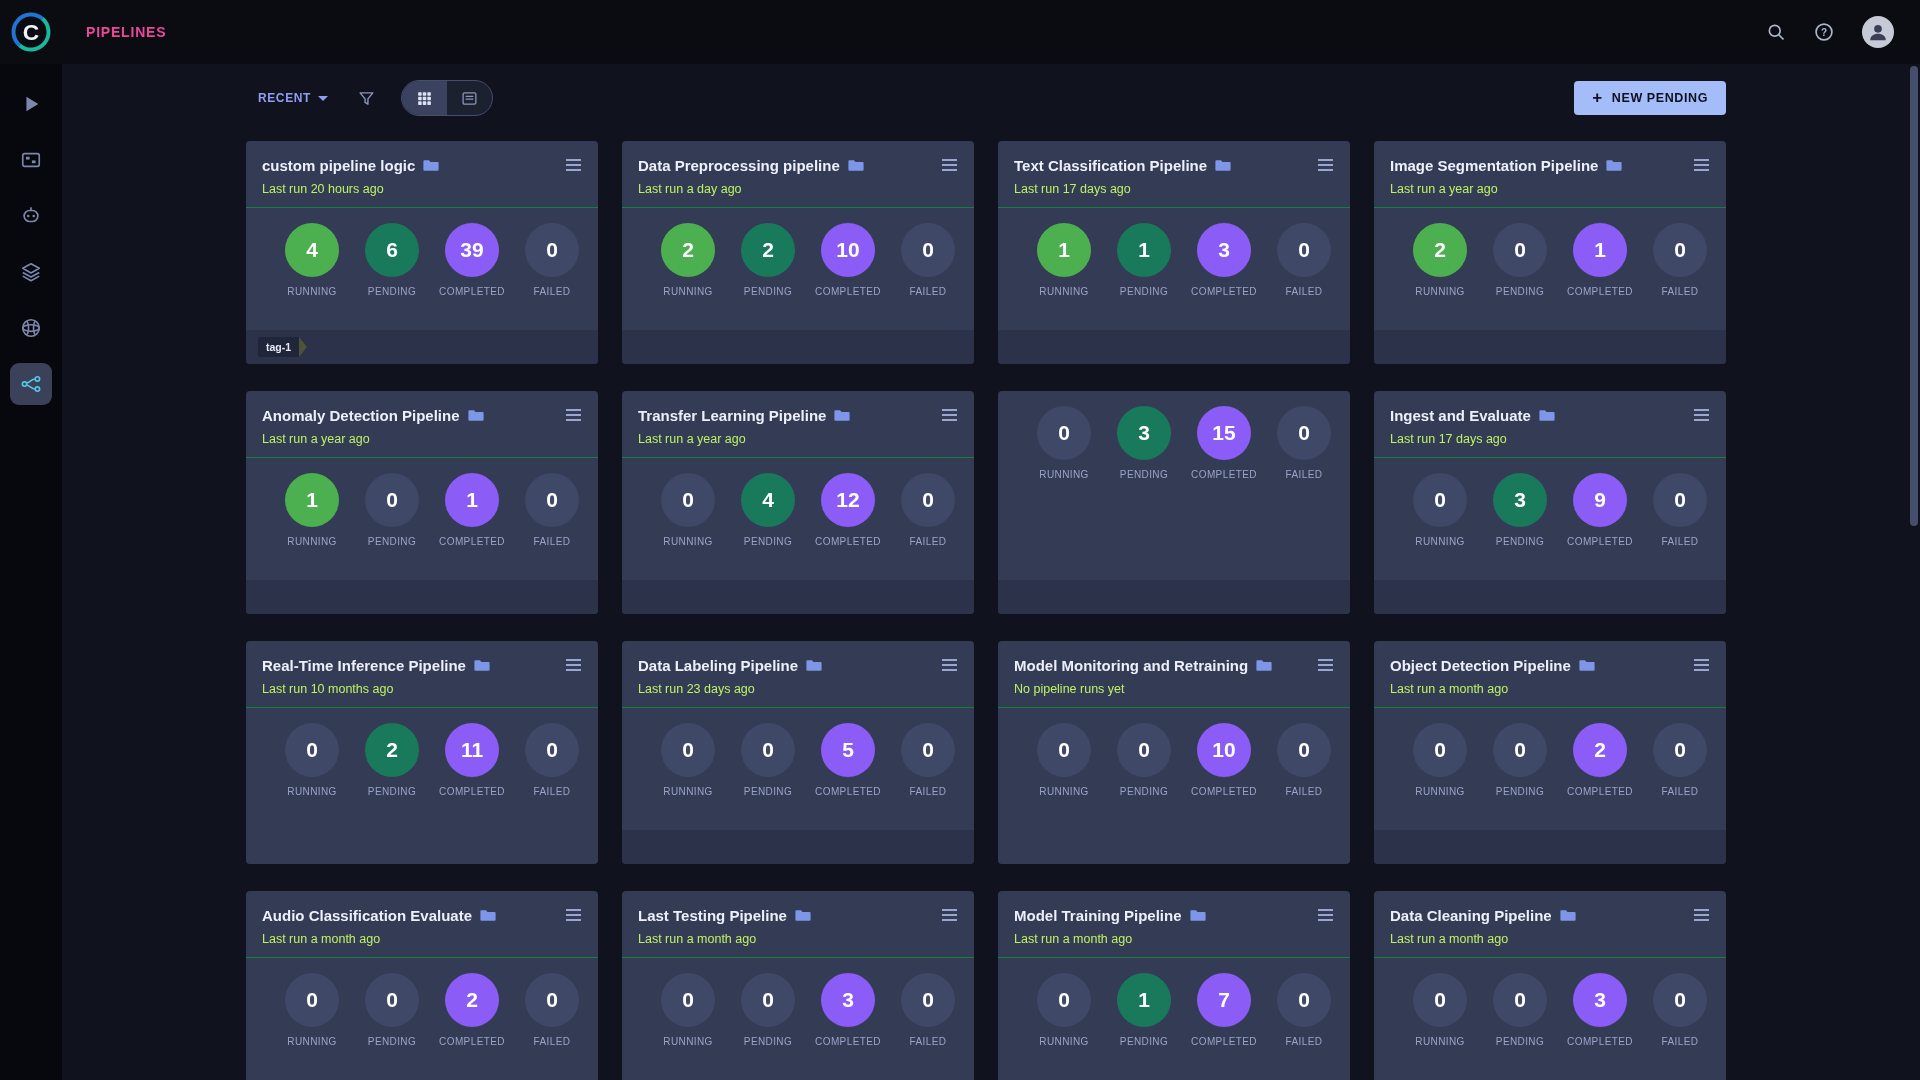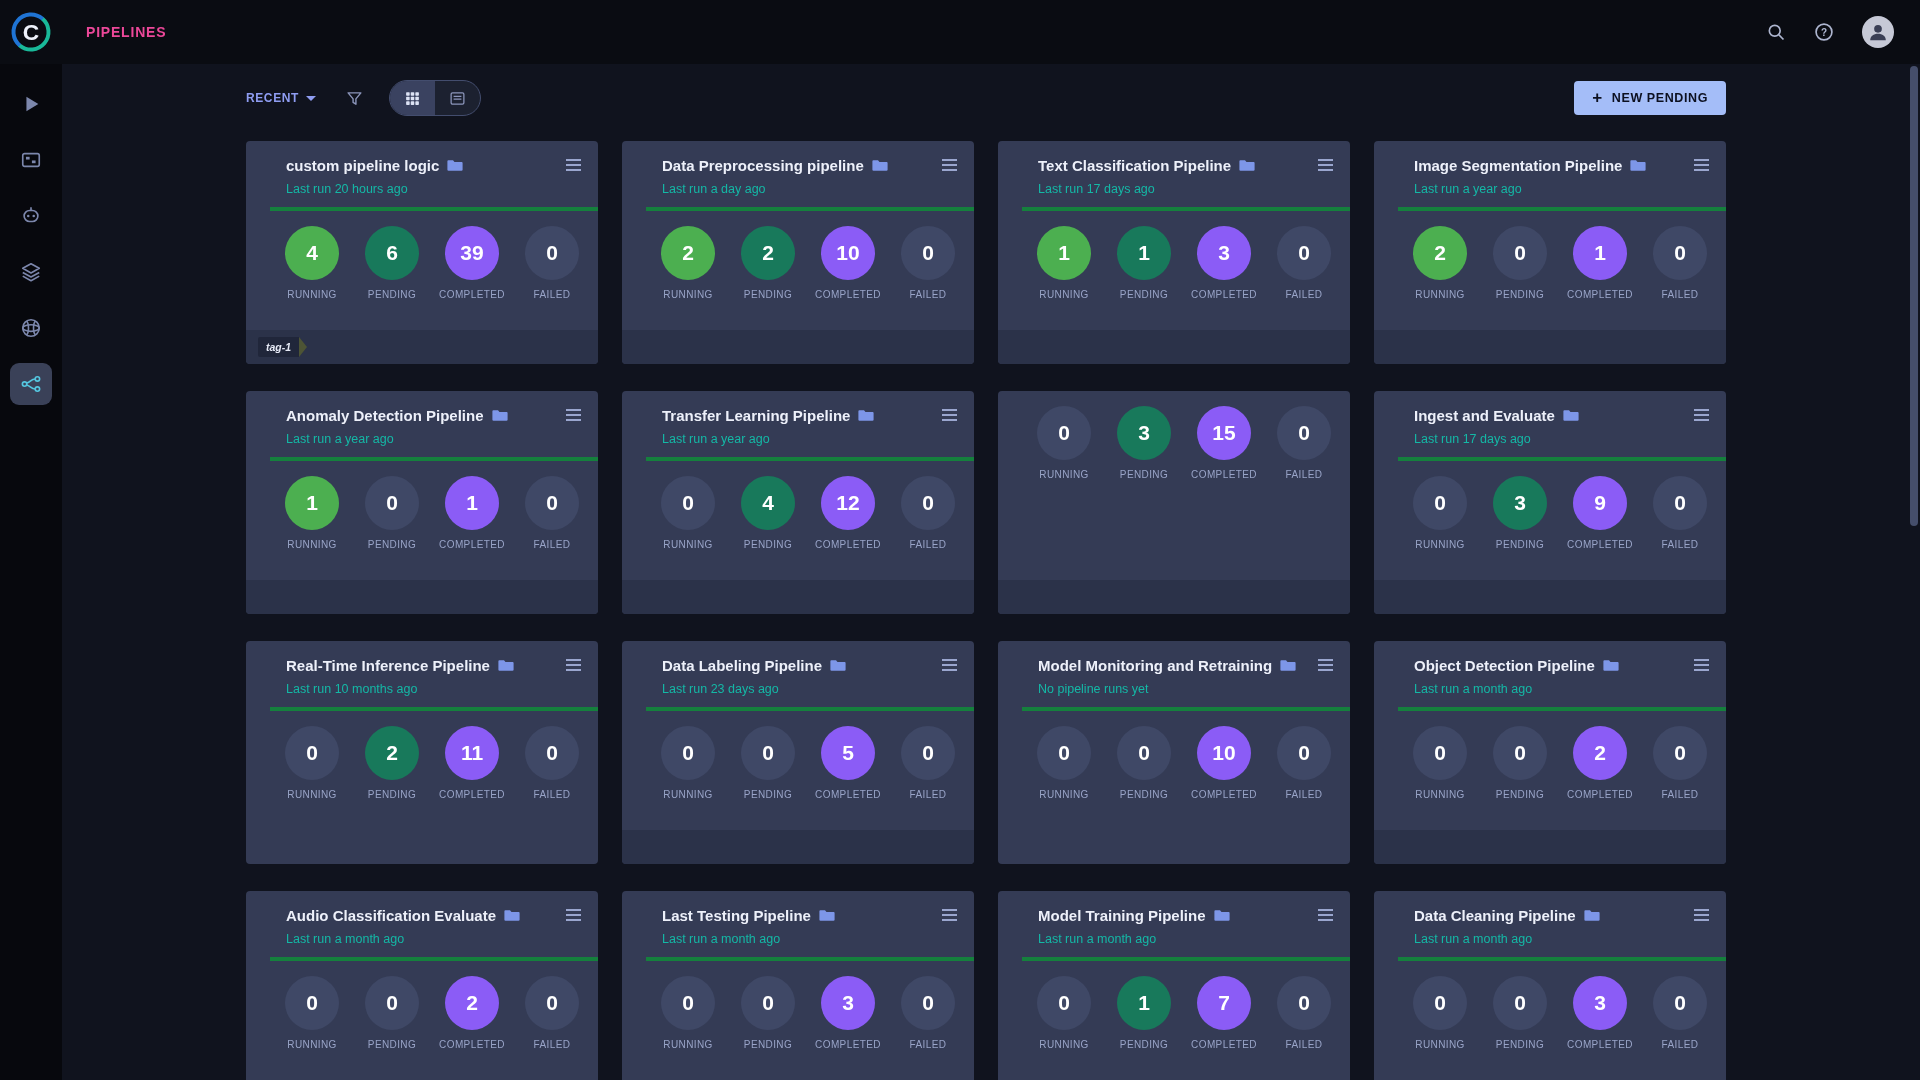--- a/index.html
+++ b/index.html
@@ -29,21 +29,21 @@
   .side-item.active { color:#55c7e0; }
   .active-pad { display:flex; align-items:center; justify-content:center; }
 
   
   .main { position:absolute; left:62px; top:64px; right:0; bottom:0;
           background:#10131e; overflow:hidden; }
 
   
   .toolbar { position:absolute; left:184px; width:1480px; top:14px; height:40px;
              display:flex; align-items:center; }
-  .sort-dd { display:flex; align-items:center; gap:7px; margin-left:0;
+  .sort-dd { display:flex; align-items:center; gap:7px; margin-left:12px;
              color:#8f9df2; font-size:12px; font-weight:700; letter-spacing:0.6px;
              cursor:pointer; }
   .caret { width:0; height:0; border-left:5px solid transparent; border-right:5px solid transparent;
            border-top:5px solid #8f9df2; }
   .filter-btn { margin-left:30px; color:#8b95ba; cursor:pointer; display:flex; }
   .filter-btn svg { width:17px; height:17px; }
   .view-toggle { margin-left:26px; display:flex; border:1px solid #434d6e;
                  border-radius:18px; overflow:hidden; background:#1c2130; height:36px; }
   .vt-seg { width:45px; display:flex; align-items:center; justify-content:center;
             color:#8b95ba; cursor:pointer; }
@@ -54,47 +54,47 @@
                       border:none; border-radius:4px; font-family:"Liberation Sans",sans-serif;
                       font-size:12.5px; font-weight:700; letter-spacing:0.6px;
                       display:flex; align-items:center; gap:9px; cursor:pointer; }
   .plus-ic { font-size:17px; font-weight:700; line-height:1; margin-top:-1px; }
 
   
   .cards-grid { position:absolute; left:184px; top:77px; width:1480px;
                 display:grid; grid-template-columns:repeat(4,352px); gap:27px 24px; }
   .card { height:223px; background:#343b55; border-radius:4px; position:relative;
           overflow:hidden; }
-  .card-head { padding:15px 16px 0 16px; border-bottom:4px solid #15803d;margin-left:24px; }
+  .card-head { padding:15px 16px 0 16px; border-bottom:1px solid #15803d; }
   .title-row { display:flex; align-items:center; }
   .card-title { color:#edf0fa; font-size:15px; font-weight:700; white-space:nowrap;
                 overflow:hidden; text-overflow:ellipsis; max-width:255px; }
   .folder-ic { margin-left:8px; color:#7d96e8; display:flex; flex:none; }
   .folder-ic svg { width:16px; height:14px; }
   .menu-ic { margin-left:auto; color:#9aa6cf; cursor:pointer; display:flex;
              flex-direction:column; gap:3px; padding:3px 1px; }
   .menu-ic i { display:block; width:15px; height:2px; background:currentColor; }
-  .last-run { margin-top:8px; padding-bottom:11px; font-size:12.5px; color:#14b8a6; }
+  .last-run { margin-top:8px; padding-bottom:11px; font-size:12.5px; color:#bef264; }
 
   .stats { display:flex; padding-left:26px; margin-top:15px; }
   .stat { width:80px; text-align:center; }
   .stat-circle { width:54px; height:54px; border-radius:50%; margin:0 auto;
                  line-height:54px; text-align:center; font-size:21px; font-weight:700;
                  color:#ffffff; }
   .stat-circle.running   { background:#4caf50; }
   .stat-circle.pending   { background:#18795b; }
   .stat-circle.completed { background:#8b5cf6; }
   .stat-circle.zero      { background:#3f4866; }
   .stat-label { margin-top:9px; font-size:10px; color:#99a4c8; letter-spacing:0.4px; }
 
   .card-footer { position:absolute; left:0; right:0; bottom:0; height:34px;
                  background:#2b3249; display:flex; align-items:center; padding:0 12px; }
   .tag-chip { position:relative; background:#20263a; color:#e6eaf6; font-size:10.5px;
               font-weight:700; padding:0 8px; height:20px; line-height:20px;
-              border-radius:2px 0 0 2px; margin-right:16px;font-style:italic; }
+              border-radius:2px 0 0 2px; margin-right:16px; }
   .tag-chip::after { content:""; position:absolute; right:-8px; top:0;
               border-top:10px solid transparent; border-bottom:10px solid transparent;
               border-left:8px solid #4d5435; }
 
   
   .scroll-thumb { position:absolute; right:2px; top:66px; width:8px; height:460px;
                   background:#454e6b; border-radius:4px; }
 </style>
 </head>
 <body>

